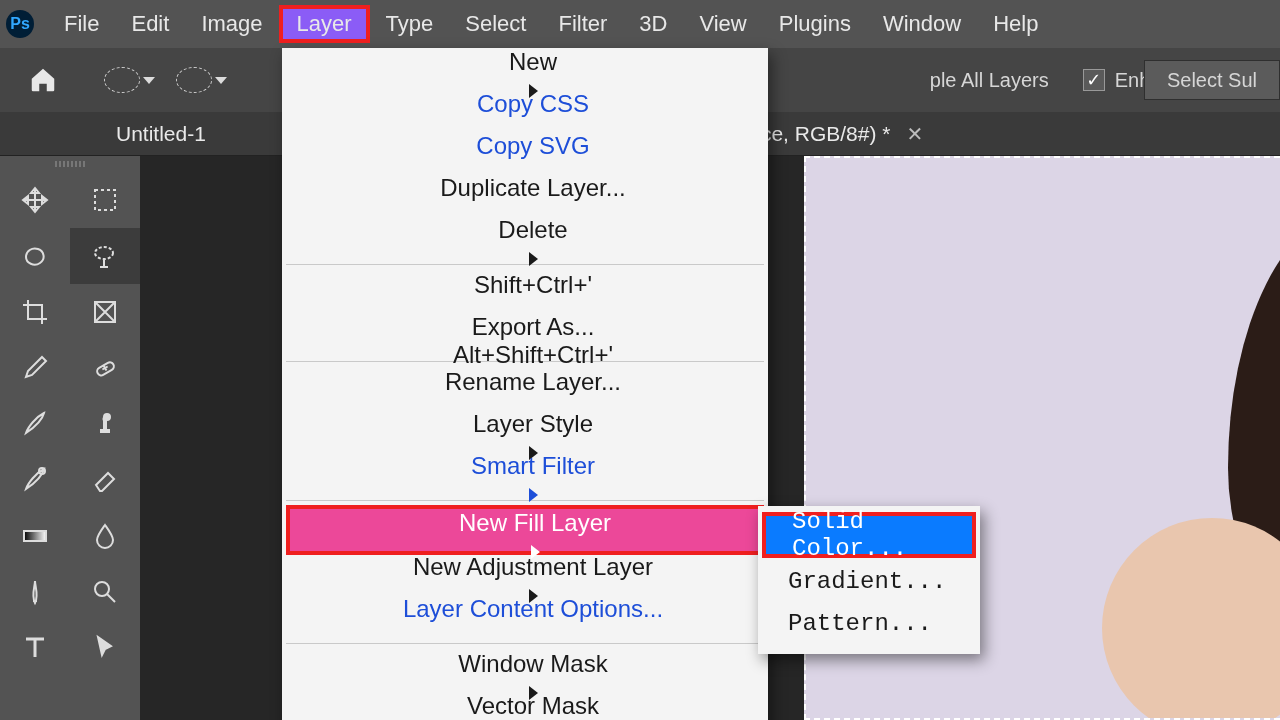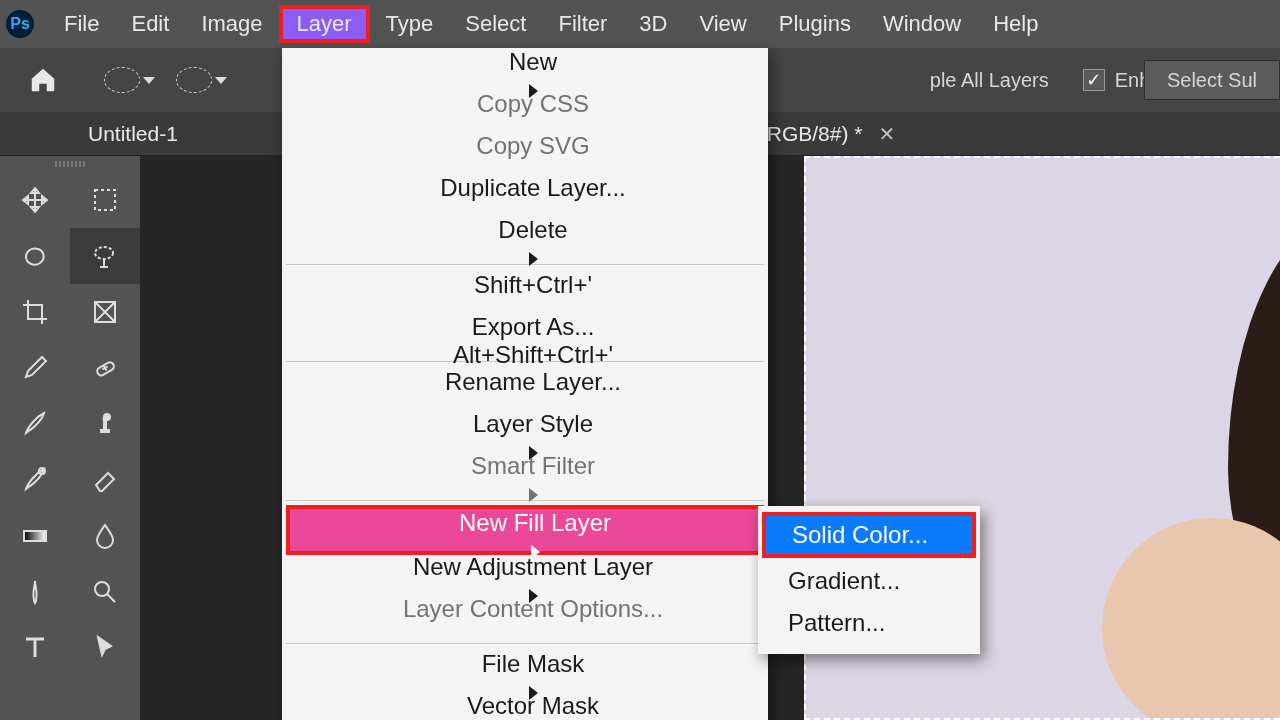--- a/index.html
+++ b/index.html
@@ -15,21 +15,21 @@
   .optbar { height: 64px; background: #454545; display: flex; align-items: center; padding-left: 22px; font-size: 20px; color:#d6d6d6; position:relative; z-index:3;}
   .home-btn { width:42px; height:42px; display:flex; align-items:center; justify-content:center; margin-right:40px;}
   .brush1, .brush2 { display:flex; align-items:center; margin-right:36px;}
   .brush-swatch { width:36px; height:26px; border:1.5px dashed #cfcfcf; border-radius:50%; position:relative;}
   .brush-swatch::after{content:"";position:absolute;right:-16px;top:9px;border-left:6px solid transparent;border-right:6px solid transparent;border-top:7px solid #dcdcdc;}
   .chk { width:22px; height:22px; border:1px solid #999; background:#5a5a5a; display:inline-flex; align-items:center; justify-content:center; margin-right:10px; font-size:18px; color:#fff;}
   .opt-lbl{margin-right:34px;}
   .sel-sub { position:absolute; right:0; top:12px; height:40px; background:#5b5b5b; border:1px solid #2f2f2f; display:flex; align-items:center; padding:8px 22px; font-size:20px;}
 
   
-  .tabstrip { height:44px; background:#3a3a3a; border-bottom:1px solid #222; display:flex; align-items:center; padding-left:88px; font-size:21px; color:#e9e9e9; position:relative; z-index:2;}
+  .tabstrip { height:44px; background:#3a3a3a; border-bottom:1px solid #222; display:flex; align-items:center; padding-left:116px; font-size:21px; color:#e9e9e9; position:relative; z-index:2;}
   .tabstrip .close-x { margin-left:16px; color:#bdbdbd; font-size:20px;}
 
   
   .workspace { position:absolute; left:140px; top:156px; right:0; bottom:0; background:#262626; }
 
   
   .canvas { position:absolute; left:664px; top:0; width:616px; height:564px; background:#dcd5e6; border:2px dashed #fff; overflow:hidden;}
   .hair { position:absolute; right:-70px; top:50px; width:260px; height:520px; background:#2b1c17; border-radius:130px 0 0 260px / 260px 0 0 260px;}
   .face-edge{position:absolute; right:96px; bottom:-20px; width:220px; height:220px; background:#e9c6ae; border-radius:50%;}
 
@@ -38,29 +38,29 @@
   .tool-grip { height:16px; display:flex; justify-content:center; align-items:center;}
   .tool-grip span{width:30px;height:6px;background:repeating-linear-gradient(90deg,#777 0 2px,transparent 2px 4px);}
   .tool-grid{display:grid;grid-template-columns:1fr 1fr;}
   .tool{height:56px;display:flex;align-items:center;justify-content:center;color:#e6e6e6;position:relative;}
   .tool.active{background:#3c3c3c;}
   .tool svg{width:30px;height:30px;stroke:#ddd;fill:none;stroke-width:2;}
 
   
   .dropdown { position:absolute; left:282px; top:48px; width:486px; background:#f4f4f4; color:#1a1a1a; font-size:24px; box-shadow:4px 6px 14px rgba(0,0,0,.45); z-index:20; padding-bottom:6px;}
   .dd-row{display:flex;align-items:center;justify-content:space-between;height:42px;padding:0 22px 0 38px;white-space:nowrap;flex-direction:column;}
-  .dd-row.disabled{color:#737373;}
+  .dd-row.disabled{color:#1d4ed8;}
   .dd-row .rt{flex:0 0 auto;}
   .dd-sep{height:1px;background:#c9c9c9;margin:6px 4px;}
   .dd-row.hl{background:#ec4899;color:#fff;border:4px solid #ef1f1f;height:50px;padding:0 14px 0 34px;margin:-2px 4px;}
   .arrow-r::after{content:"";display:inline-block;border-top:7px solid transparent;border-bottom:7px solid transparent;border-left:9px solid currentColor;}
 
   
   .submenu { position:absolute; left:758px; top:506px; width:222px; background:#f4f4f4; color:#1a1a1a; font-size:24px; box-shadow:4px 6px 14px rgba(0,0,0,.45); z-index:21; padding:4px 0 10px;}
-  .sm-row{height:42px;display:flex;align-items:center;padding:0 30px;}
+  .sm-row{height:42px;display:flex;align-items:center;padding:0 30px;font-family:Liberation Mono, monospace;}
   .sm-row.hl{background:#0a7bff;color:#fff;border:4px solid #ef1f1f;margin:2px 4px;height:46px;padding:0 26px;}
 </style>
 </head>
 <body>
 
 <div class="menubar">
   <div class="ps-logo">Ps</div>
   <div class="menu-item">File</div>
   <div class="menu-item">Edit</div>
   <div class="menu-item">Image</div>
@@ -268,21 +268,21 @@
     <div class="dd-row">
       <span>New Adjustment Layer</span>
       <span class="rt arrow-r"></span>
     </div>
     <div class="dd-row disabled">
       <span>Layer Content Options...</span>
       <span class="rt"></span>
     </div>
     <div class="dd-sep"></div>
     <div class="dd-row">
-      <span>File Mask</span>
+      <span>Window Mask</span>
       <span class="rt arrow-r"></span>
     </div>
     <div class="dd-row">
       <span>Vector Mask</span>
       <span class="rt arrow-r"></span>
     </div>
   </div>
 
 <div class="submenu" id="sm">
     <div class="sm-row hl">Solid Color...</div>

